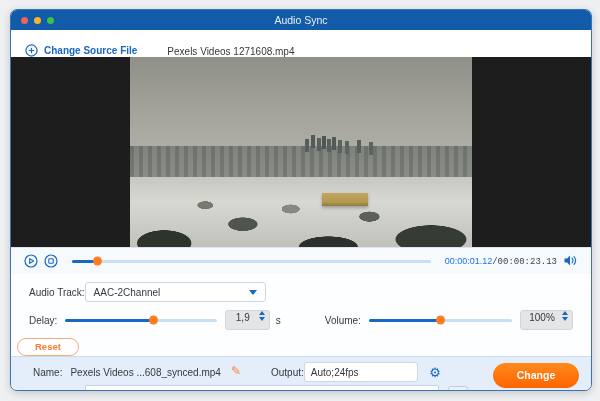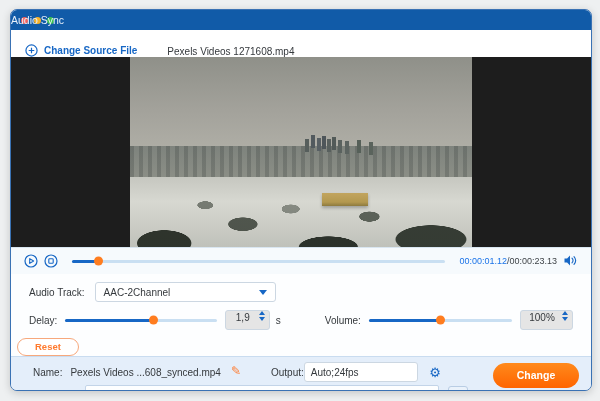--- a/index.html
+++ b/index.html
@@ -6,21 +6,21 @@
   body{width:600px;height:401px;background:#eef0f1;font-family:"Liberation Sans",sans-serif;-webkit-font-smoothing:antialiased;}
   .stage{position:relative;width:600px;height:401px;overflow:hidden;}
   .window{position:absolute;left:10px;top:9px;width:580px;height:380px;background:#fff;
           border:1.5px solid #3a72b4;border-radius:7px;overflow:hidden;
           box-shadow:0 2px 8px rgba(0,0,0,.18);display:flex;flex-direction:column;}
   
   .titlebar{position:relative;height:20px;flex:0 0 20px;background:#115ba8;display:flex;align-items:center;}
   .traffic{display:flex;gap:6px;margin-left:10px;}
   .dot{width:7px;height:7px;border-radius:50%;}
   .dot.red{background:#f4605a}.dot.yellow{background:#f7b32a}.dot.green{background:#39c24e}
-  .win-title{position:absolute;left:0;right:0;color:#e8f0fa;font-size:10.5px;}
+  .win-title{position:absolute;left:0;right:0;text-align:center;color:#e8f0fa;font-size:10.5px;}
   
   .toolbar{height:27px;flex:0 0 27px;background:#fff;display:flex;align-items:flex-end;padding:0 14px;gap:8px;}
   .src-link{display:flex;align-items:center;gap:6px;color:#1767c5;font-size:10px;font-weight:bold;cursor:pointer;}
   .file-name{margin-left:22px;color:#35393d;font-size:10px;}
   .file-info{margin-left:18px;color:#35393d;font-size:10px;}
   
   .video-area{height:190px;flex:0 0 190px;background:#1d1d1d;display:flex;justify-content:center;}
   .video-frame{position:relative;width:342px;height:100%;overflow:hidden;background:#9a9a93;}
   .sky{position:absolute;left:0;right:0;top:0;height:47%;
        background:linear-gradient(180deg,#8f9089 0%,#a3a29b 60%,#aeada5 100%);}
@@ -48,26 +48,26 @@
   .transport{height:26px;flex:0 0 26px;background:#f6fafd;border-top:1px solid #d9e6f1;
         display:flex;align-items:center;padding:0 13px;gap:6px;}
   .cir-btn{width:14px;height:14px;display:flex;cursor:pointer;}
   .t-slider{flex:1;margin:0 8px;}
   .slider{position:relative;height:3px;background:#c9dff2;border-radius:2px;}
   .fill{position:absolute;left:0;top:0;bottom:0;background:#1767c5;border-radius:2px;}
   .thumb{position:absolute;right:-5px;top:50%;transform:translateY(-50%);
          width:9px;height:9px;border-radius:50%;background:#ff7d1f;}
   .time{font-size:9px;white-space:nowrap;}
   .time .cur{color:#1a73e8;}
-  .time .tot{color:#3f4448;}
+  .time .tot{color:#3f4448;font-family:Liberation Mono, monospace;}
   
   .controls{flex:0 0 71px;background:#fdfeff;padding-top:6px;}
   .ctl-row1{display:flex;align-items:center;padding:2px 18px 6px;}
   .label{font-size:10px;color:#35393d;}
-  .select{position:relative;margin-left:10px;width:163px;height:18px;background:#fff;
+  .select{position:relative;width:163px;height:18px;background:#fff;
           border:1px solid #ccd7e2;border-radius:3px;display:flex;align-items:center;
           padding:0 8px;font-size:10px;color:#35393d;cursor:pointer;}
   .caret{position:absolute;right:8px;width:0;height:0;border-left:4px solid transparent;
          border-right:4px solid transparent;border-top:5px solid #1767c5;}
   .ctl-row2{display:flex;align-items:center;padding:2px 18px;}
   .d-slider{width:182px;margin-left:8px;}
   .v-slider{width:172px;margin-left:8px;}
   .stepper{display:flex;align-items:flex-start;height:18px;background:#e5e5e5;border:1px solid #ccd7e2;
            border-radius:3px;margin-left:8px;padding:0 4px;}
   .stepper input{border:none;outline:none;font-size:10px;color:#35393d;text-align:center;

